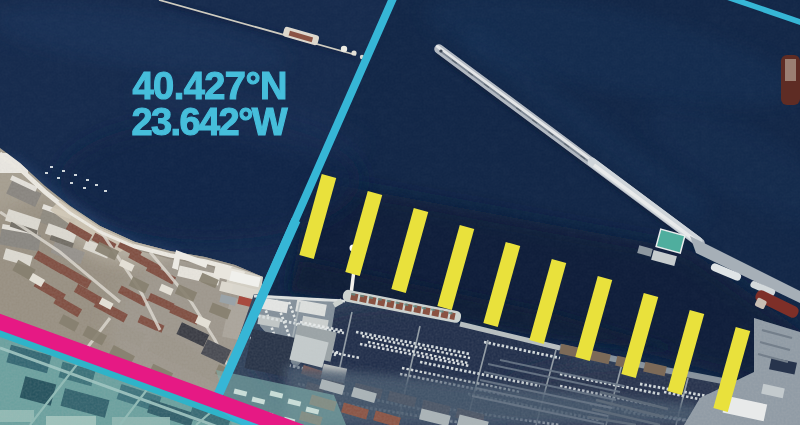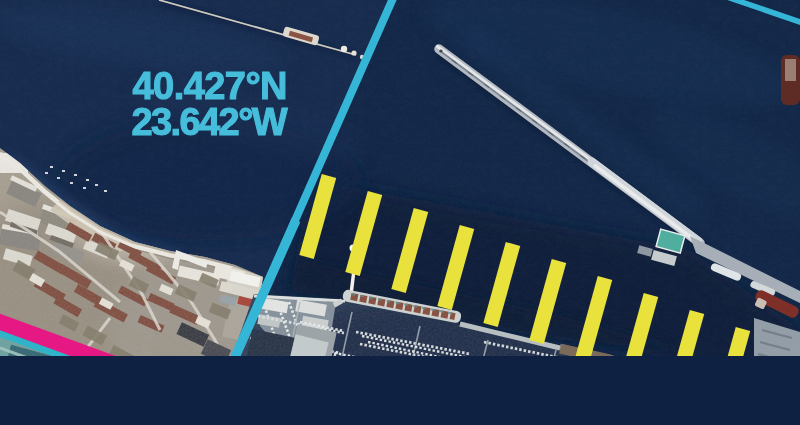--- a/index.html
+++ b/index.html
@@ -1,16 +1,16 @@
 <!DOCTYPE html>
 <html><head>
 <meta charset="utf-8">
 <style>
   html,body{margin:0;padding:0;background:#0e2142;}
-  #stage{position:relative;width:800px;height:356px;overflow:hidden;font-family:"Liberation Sans",sans-serif;}
+  #stage{position:relative;width:800px;height:425px;overflow:hidden;font-family:"Liberation Sans",sans-serif;}
   svg{display:block;}
 </style>
 </head>
 <body>
 <div id="stage">
 <svg width="800" height="425" viewBox="0 0 800 425" xmlns="http://www.w3.org/2000/svg">
 <defs>
   <filter id="grain" x="-5%" y="-5%" width="110%" height="110%">
     <feTurbulence type="fractalNoise" baseFrequency="0.5" numOctaves="2" seed="7" result="t"></feTurbulence>
     <feColorMatrix in="t" type="matrix" values="0 0 0 0 0.5  0 0 0 0 0.5  0 0 0 0 0.5  0 0 0 0.6 0" result="g"></feColorMatrix>

